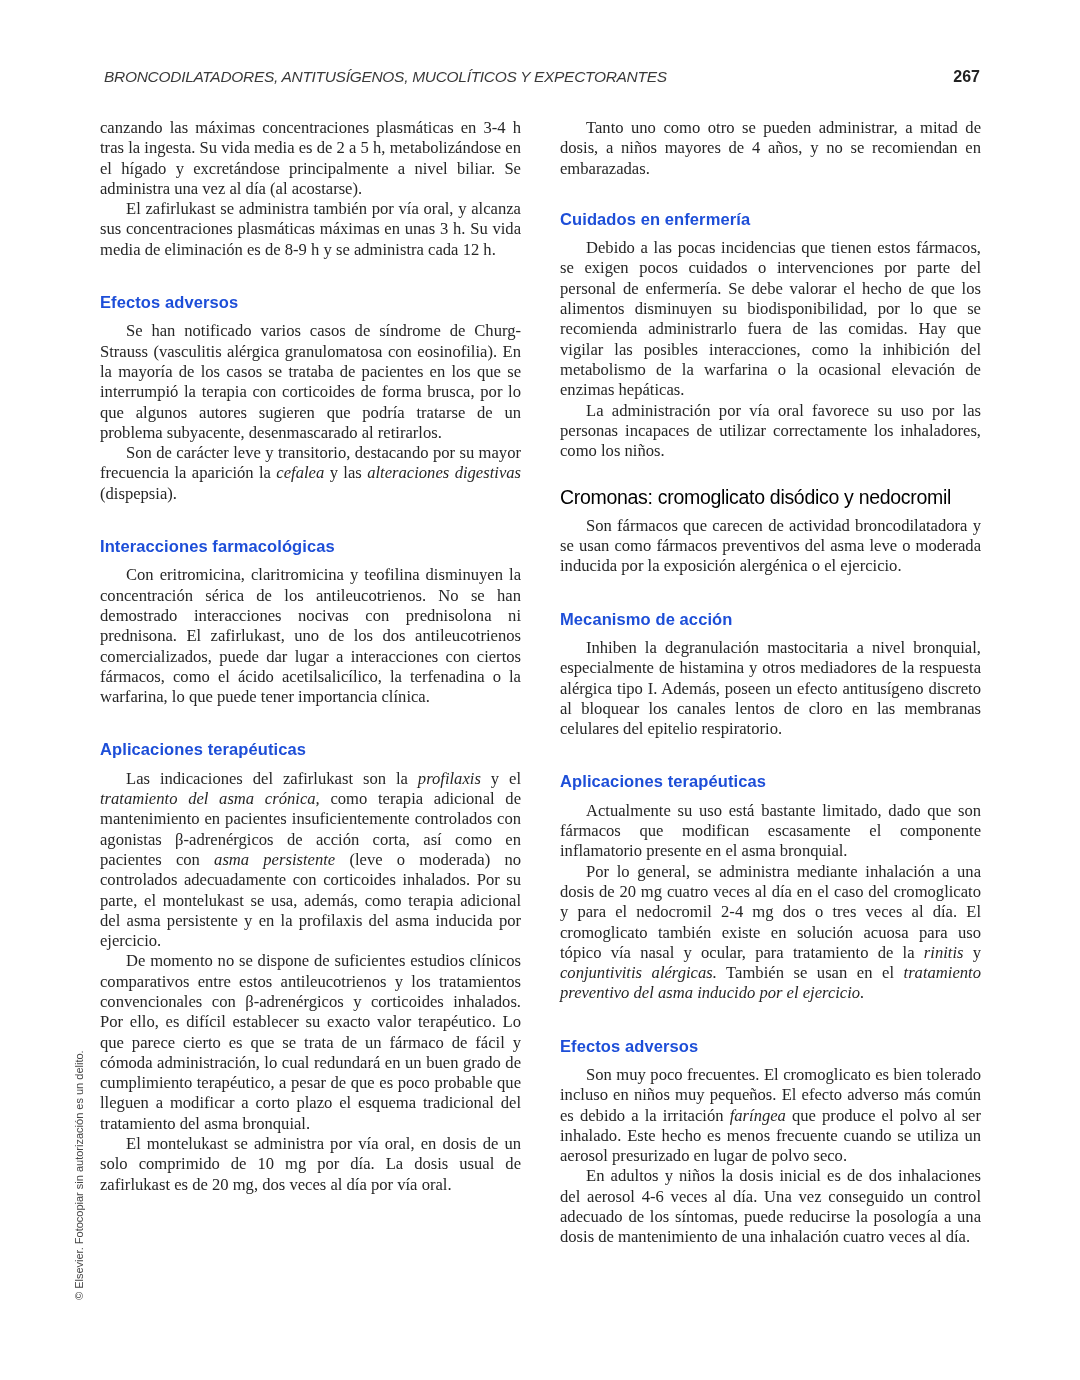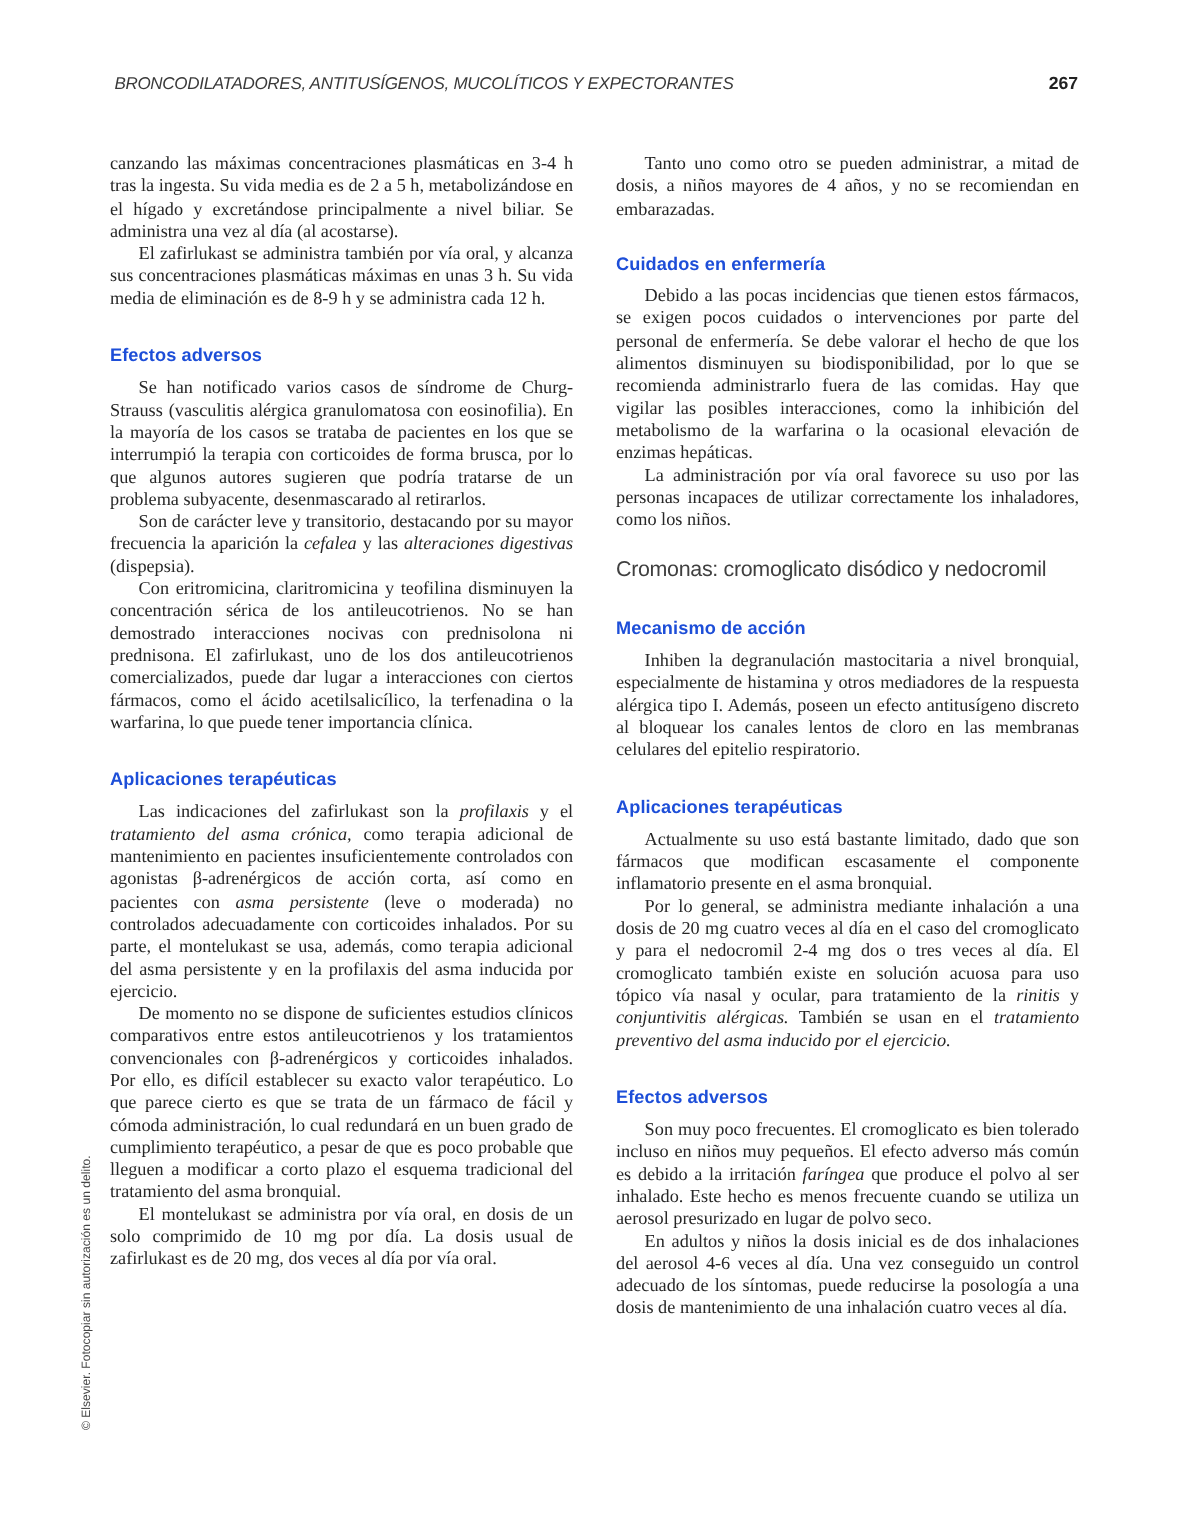--- a/index.html
+++ b/index.html
@@ -3,33 +3,33 @@
 <meta charset="utf-8">
 <style>
   html, body { margin: 0; padding: 0; background: #ffffff; }
   body { width: 1080px; height: 1380px; position: relative; overflow: hidden; }
   .running-head {
     position: absolute; left: 100px; top: 68px; width: 880px; height: 22px;
     font-family: "Liberation Sans", sans-serif; font-size: 15.5px; color: #3a3a3a;
   }
   .running-head .title { position: absolute; left: 4px; top: 0; font-style: italic; letter-spacing: -0.3px; }
   .running-head .pageno { position: absolute; right: 0; top: 0; font-weight: bold; font-size: 16px; color: #222; }
-  .col { position: absolute; top: 139px; width: 421px; font-family: "Liberation Serif", serif; font-size: 16.6px; line-height: 20.3px; color: #262626; }
+  .col { position: absolute; top: 118px; width: 421px; font-family: "Liberation Serif", serif; font-size: 16.6px; line-height: 20.3px; color: #262626; }
   .col.left { left: 100px; }
   .col.right { left: 560px; }
   .col p { margin: 0; text-align: justify; text-indent: 26px; hyphens: manual; }
   .col p.noindent { text-indent: 0; }
   .col em { font-style: italic; }
   .h3 {
     font-family: "Liberation Sans", sans-serif; font-weight: bold; font-size: 16.5px;
     color: #1d4ed8; margin: 0; letter-spacing: 0.1px;
   }
   .h2 {
     font-family: "Liberation Sans", sans-serif; font-weight: normal; font-size: 19.5px;
-    color: #404040; margin: 0; letter-spacing: -0.3px;
+    color: #000000; margin: 0; letter-spacing: -0.3px;
   }
   .side-note {
     position: absolute; left: 73px; top: 1300px; transform-origin: 0 0; transform: rotate(-90deg);
     font-family: "Liberation Sans", sans-serif; font-size: 11px; color: #444; white-space: nowrap;
   }
 </style>
 </head>
 <body>
 
 <div class="running-head">
@@ -40,36 +40,38 @@
 <div class="side-note">© Elsevier. Fotocopiar sin autorización es un delito.</div>
 
 <div class="col left">
   <p class="noindent">canzando las máximas concentraciones plasmáticas en 3-4 h tras la ingesta. Su vida media es de 2 a 5 h, metabolizándose en el hígado y excretándose principalmente a nivel biliar. Se administra una vez al día (al acostarse).</p>
   <p>El zafirlukast se administra también por vía oral, y alcanza sus concentraciones plasmáticas máximas en unas 3 h. Su vida media de eliminación es de 8-9 h y se administra cada 12 h.</p>
 
   <h3 class="h3" style="margin-top:32px;margin-bottom:9px;">Efectos adversos</h3>
   <p>Se han notificado varios casos de síndrome de Churg-Strauss (vasculitis alérgica granulomatosa con eosinofilia). En la mayoría de los casos se trataba de pacientes en los que se interrumpió la terapia con corticoides de forma brusca, por lo que algunos autores sugieren que podría tratarse de un problema subyacente, desenmascarado al retirarlos.</p>
   <p><span>Son de carácter leve y transitorio, destacando por su mayor frecuencia la aparición la </span><em>cefalea</em><span> y las </span><em>alteraciones digestivas</em><span> (dispepsia).</span></p>
 
+  <h3 class="h3" style="margin-top:32px;margin-bottom:9px;">Interacciones farmacológicas</h3>
   <p>Con eritromicina, claritromicina y teofilina disminuyen la concentración sérica de los antileucotrienos. No se han demostrado interacciones nocivas con prednisolona ni prednisona. El zafirlukast, uno de los dos antileucotrienos comercializados, puede dar lugar a interacciones con ciertos fármacos, como el ácido acetilsalicílico, la terfenadina o la warfarina, lo que puede tener importancia clínica.</p>
 
   <h3 class="h3" style="margin-top:32px;margin-bottom:9px;">Aplicaciones terapéuticas</h3>
   <p><span>Las indicaciones del zafirlukast son la </span><em>profilaxis</em><span> y el </span><em>tratamiento del asma crónica,</em><span> como terapia adicional de mantenimiento en pacientes insuficientemente controlados con agonistas β-adrenérgicos de acción corta, así como en pacientes con </span><em>asma persistente</em><span> (leve o moderada) no controlados adecuadamente con corticoides inhalados. Por su parte, el montelukast se usa, además, como terapia adicional del asma persistente y en la profilaxis del asma inducida por ejercicio.</span></p>
   <p>De momento no se dispone de suficientes estudios clínicos comparativos entre estos antileucotrienos y los tratamientos convencionales con β-adrenérgicos y corticoides inhalados. Por ello, es difícil establecer su exacto valor terapéutico. Lo que parece cierto es que se trata de un fármaco de fácil y cómoda administración, lo cual redundará en un buen grado de cumplimiento terapéutico, a pesar de que es poco probable que lleguen a modificar a corto plazo el esquema tradicional del tratamiento del asma bronquial.</p>
   <p>El montelukast se administra por vía oral, en dosis de un solo comprimido de 10 mg por día. La dosis usual de zafirlukast es de 20 mg, dos veces al día por vía oral.</p>
 </div>
 
 <div class="col right">
   <p>Tanto uno como otro se pueden administrar, a mitad de dosis, a niños mayores de 4 años, y no se recomiendan en embarazadas.</p>
 
   <h3 class="h3" style="margin-top:30px;margin-bottom:9px;">Cuidados en enfermería</h3>
   <p>Debido a las pocas incidencias que tienen estos fármacos, se exigen pocos cuidados o intervenciones por parte del personal de enfermería. Se debe valorar el hecho de que los alimentos disminuyen su biodisponibilidad, por lo que se recomienda administrarlo fuera de las comidas. Hay que vigilar las posibles interacciones, como la inhibición del metabolismo de la warfarina o la ocasional elevación de enzimas hepáticas.</p>
   <p>La administración por vía oral favorece su uso por las personas incapaces de utilizar correctamente los inhaladores, como los niños.</p>
 
   <h2 class="h2" style="margin-top:26px;margin-bottom:8px;">Cromonas: cromoglicato disódico y nedocromil</h2>
+  <p>Son fármacos que carecen de actividad broncodilatadora y se usan como fármacos preventivos del asma leve o moderada inducida por la exposición alergénica o el ejercicio.</p>
 
   <h3 class="h3" style="margin-top:32px;margin-bottom:9px;">Mecanismo de acción</h3>
   <p>Inhiben la degranulación mastocitaria a nivel bronquial, especialmente de histamina y otros mediadores de la respuesta alérgica tipo I. Además, poseen un efecto antitusígeno discreto al bloquear los canales lentos de cloro en las membranas celulares del epitelio respiratorio.</p>
 
   <h3 class="h3" style="margin-top:32px;margin-bottom:9px;">Aplicaciones terapéuticas</h3>
   <p>Actualmente su uso está bastante limitado, dado que son fármacos que modifican escasamente el componente inflamatorio presente en el asma bronquial.</p>
   <p><span>Por lo general, se administra mediante inhalación a una dosis de 20 mg cuatro veces al día en el caso del cromoglicato y para el nedocromil 2-4 mg dos o tres veces al día. El cromoglicato también existe en solución acuosa para uso tópico vía nasal y ocular, para tratamiento de la </span><em>rinitis</em><span> y </span><em>conjuntivitis alérgicas.</em><span> También se usan en el </span><em>tratamiento preventivo del asma inducido por el ejercicio.</em></p>
 
   <h3 class="h3" style="margin-top:32px;margin-bottom:9px;">Efectos adversos</h3>
   <p><span>Son muy poco frecuentes. El cromoglicato es bien tolerado incluso en niños muy pequeños. El efecto adverso más común es debido a la irritación </span><em>faríngea</em><span> que produce el polvo al ser inhalado. Este hecho es menos frecuente cuando se utiliza un aerosol presurizado en lugar de polvo seco.</span></p>

